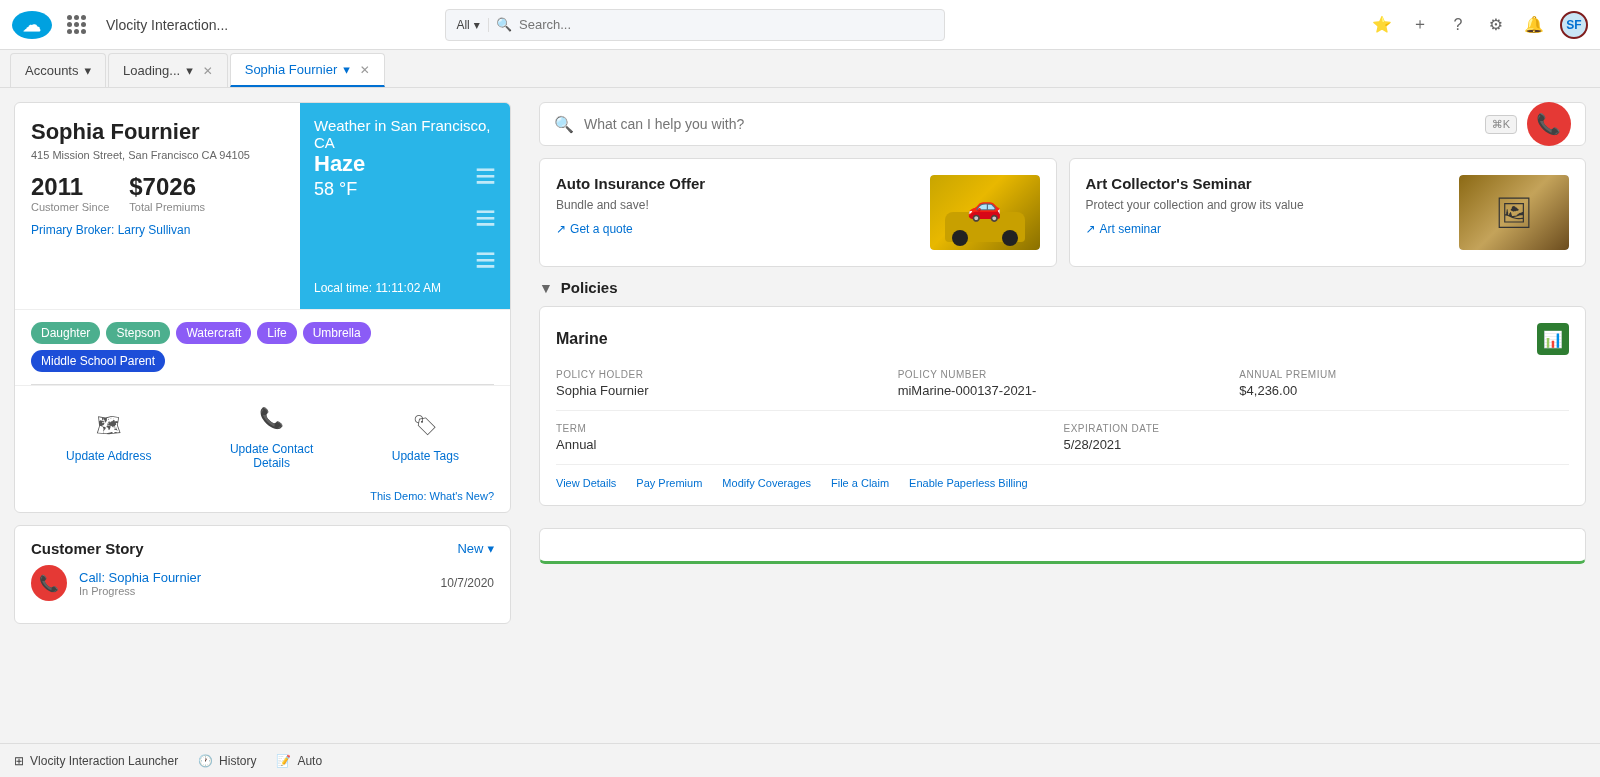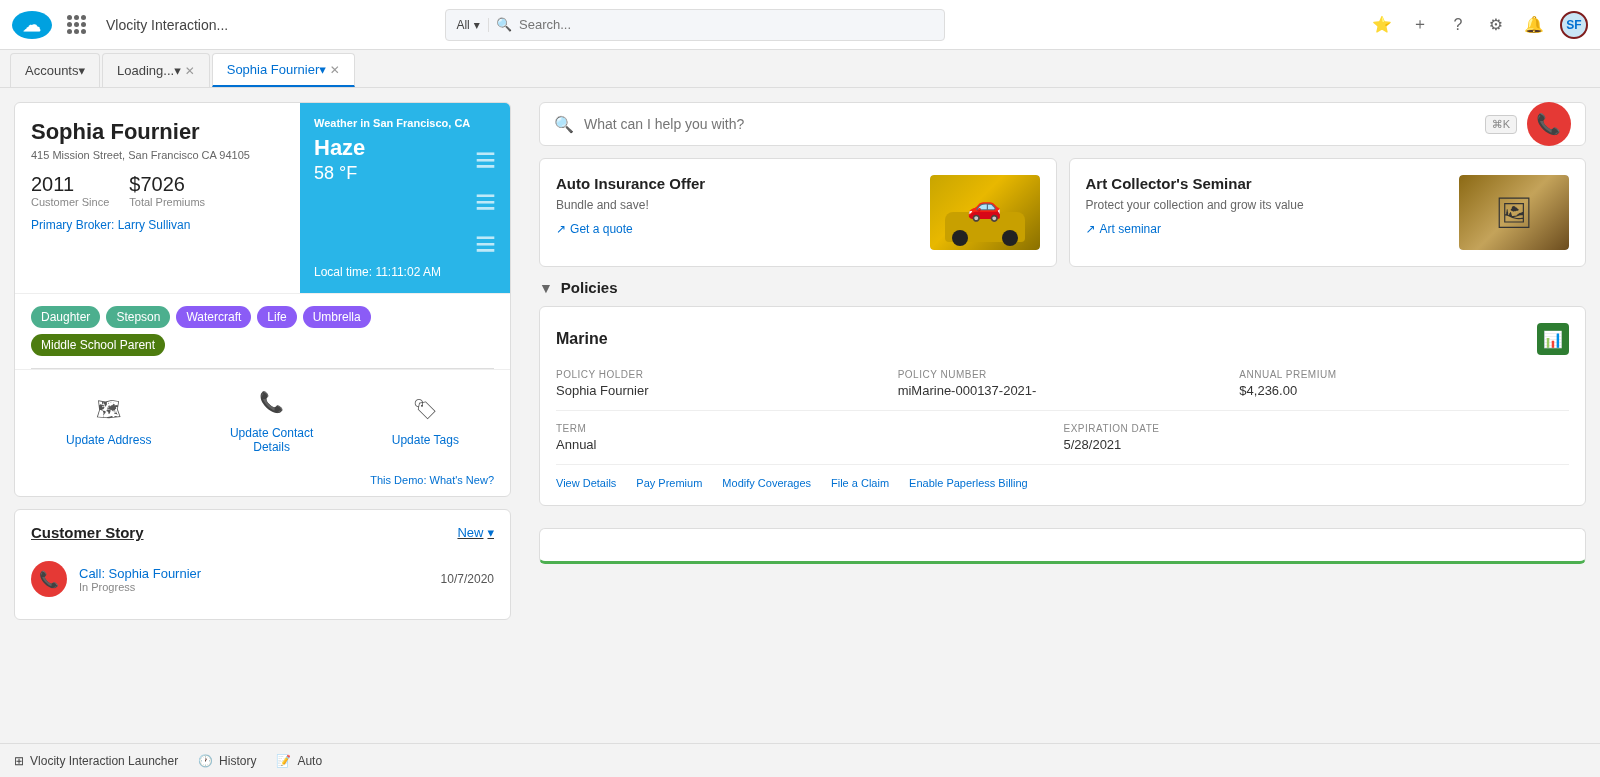--- a/index.html
+++ b/index.html
@@ -68,21 +68,21 @@
       background: #f3f3f3;
       border-bottom: 1px solid #ddd;
       display: flex;
       align-items: flex-end;
       padding: 0 10px;
       gap: 2px;
     }
     .tab {
       height: 34px;
       padding: 0 14px;
-      display: flex; align-items: center; 
+      display: flex; align-items: center; gap: 6px;
       background: #f3f3f3;
       border: 1px solid #ddd;
       border-bottom: none;
       border-radius: 4px 4px 0 0;
       cursor: pointer;
       font-size: 13px; color: #444;
     }
     .tab.active {
       background: #fff;
       border-bottom: 2px solid #0070d2;
@@ -136,54 +136,54 @@
     .profile-name {
       font-size: 22px; font-weight: bold; color: #222; margin-bottom: 4px;
     }
     .profile-address {
       font-size: 11px; color: #666; margin-bottom: 12px;
     }
     .profile-stats {
       display: flex; gap: 20px; margin-bottom: 10px;
     }
     .stat-item { text-align: left; }
-    .stat-value { font-size: 20px; font-weight: normal; color: #222; }
+    .stat-value { font-size: 24px; font-weight: bold; color: #222; }
     .stat-label { font-size: 11px; color: #888; }
     .primary-broker {
       font-size: 12px; color: #555;
     }
     .primary-broker span { color: #0070d2; }
 
     .weather-widget {
       width: 210px;
       background: #29b5e8;
       color: white;
       padding: 14px;
       flex-shrink: 0;
     }
-    .weather-location { font-size: 11px; font-weight: 700; margin-bottom: 6px; }
+    .weather-location { font-size: 15px; font-weight: 400; }
     .weather-condition { font-size: 22px; font-weight: bold; margin-bottom: 2px; }
     .weather-temp { font-size: 18px; font-weight: 300; margin-bottom: 8px; }
     .weather-time { font-size: 12px; font-weight: 500; }
 
     .tags-section {
       padding: 12px 16px;
       border-top: 1px solid #eee;
       display: flex; flex-wrap: wrap; gap: 6px;
     }
     .tag {
       padding: 4px 10px;
       border-radius: 20px;
       font-size: 12px;
       font-weight: 500;
       color: white;
     }
     .tag.green { background: #4caf8e; }
     .tag.orange { background: #8b5cf6; }
-    .tag.tan { background: #4d7c0f; }
+    .tag.tan { background: #1d4ed8; }
 
     .actions-section {
       padding: 14px 16px;
       border-top: 1px solid #eee;
       display: flex; justify-content: space-around;
       align-items: center;
     }
     .action-btn {
       display: flex; flex-direction: column; align-items: center; gap: 6px;
       cursor: pointer;
@@ -206,22 +206,20 @@
     
     .story-card {
       background: #fff;
       border: 1px solid #ddd;
       border-radius: 6px;
       padding: 14px 16px;
       margin-bottom: 14px;
     }
     .story-header {
       display: flex; justify-content: space-between; align-items: center;
-      margin-bottom: 12px;
-      text-decoration: underline;
     }
     .story-title { font-size: 15px; font-weight: 600; color: #222; }
     .new-btn {
       display: flex; align-items: center; gap: 4px;
       color: #0070d2; font-size: 13px; cursor: pointer;
     }
     .story-item {
       display: flex; align-items: center; gap: 12px;
       padding: 8px 0;
     }

